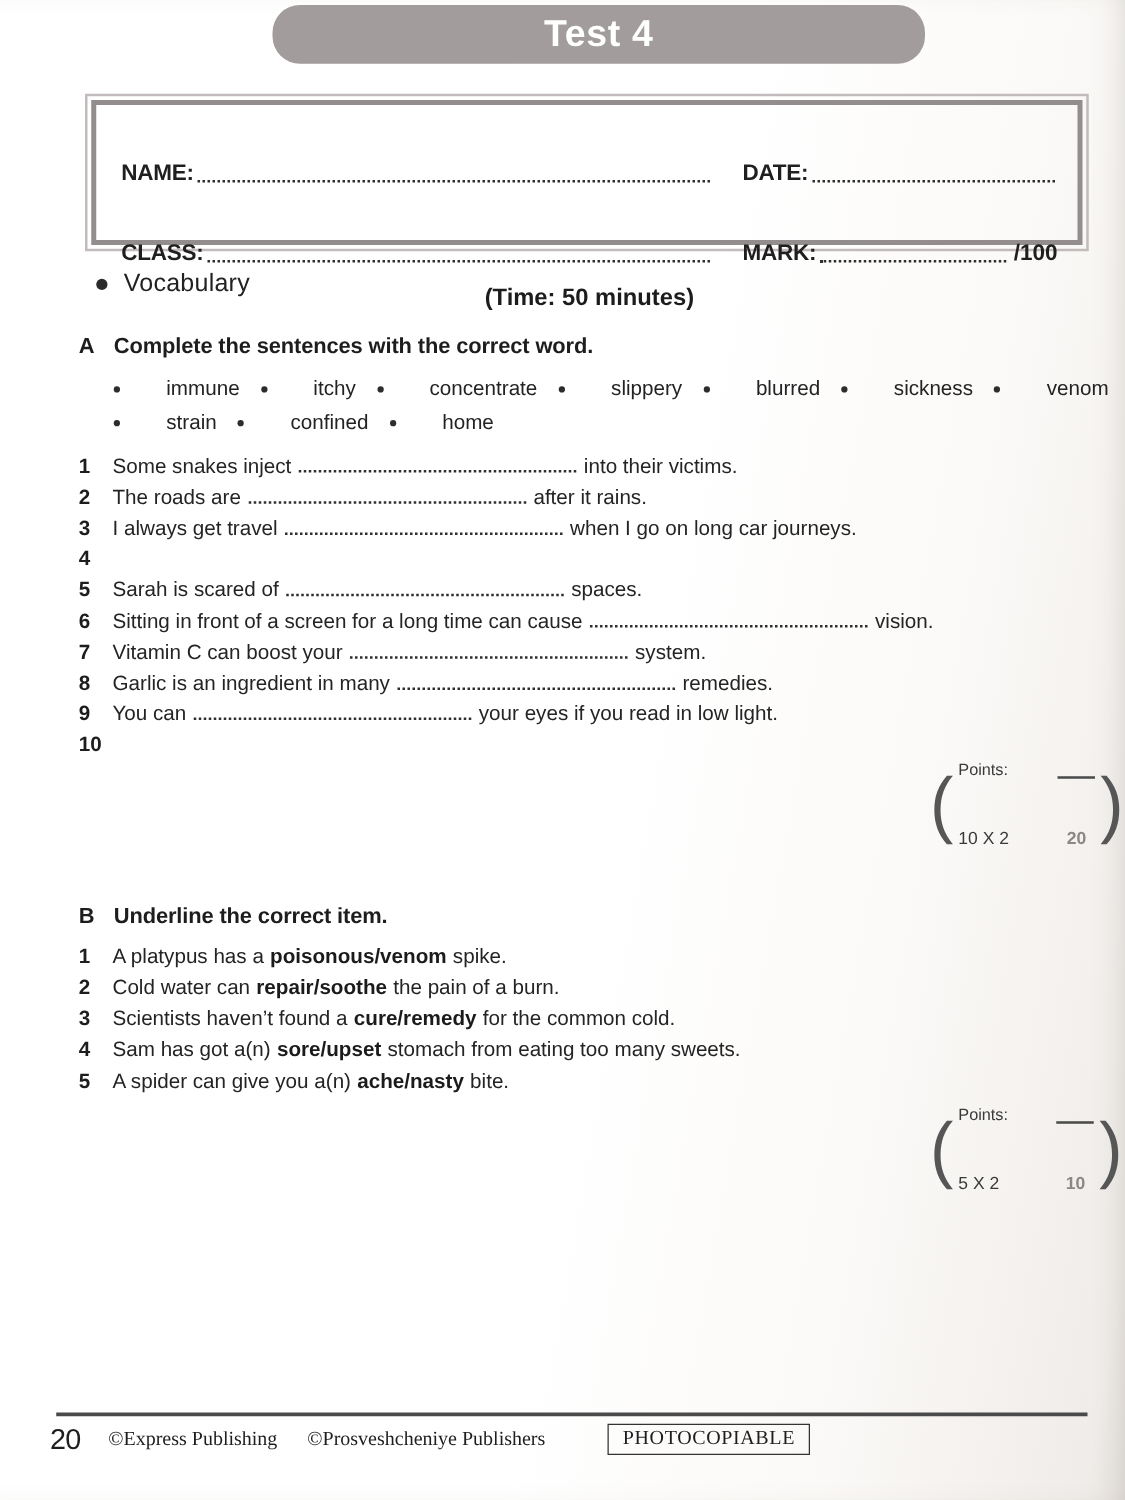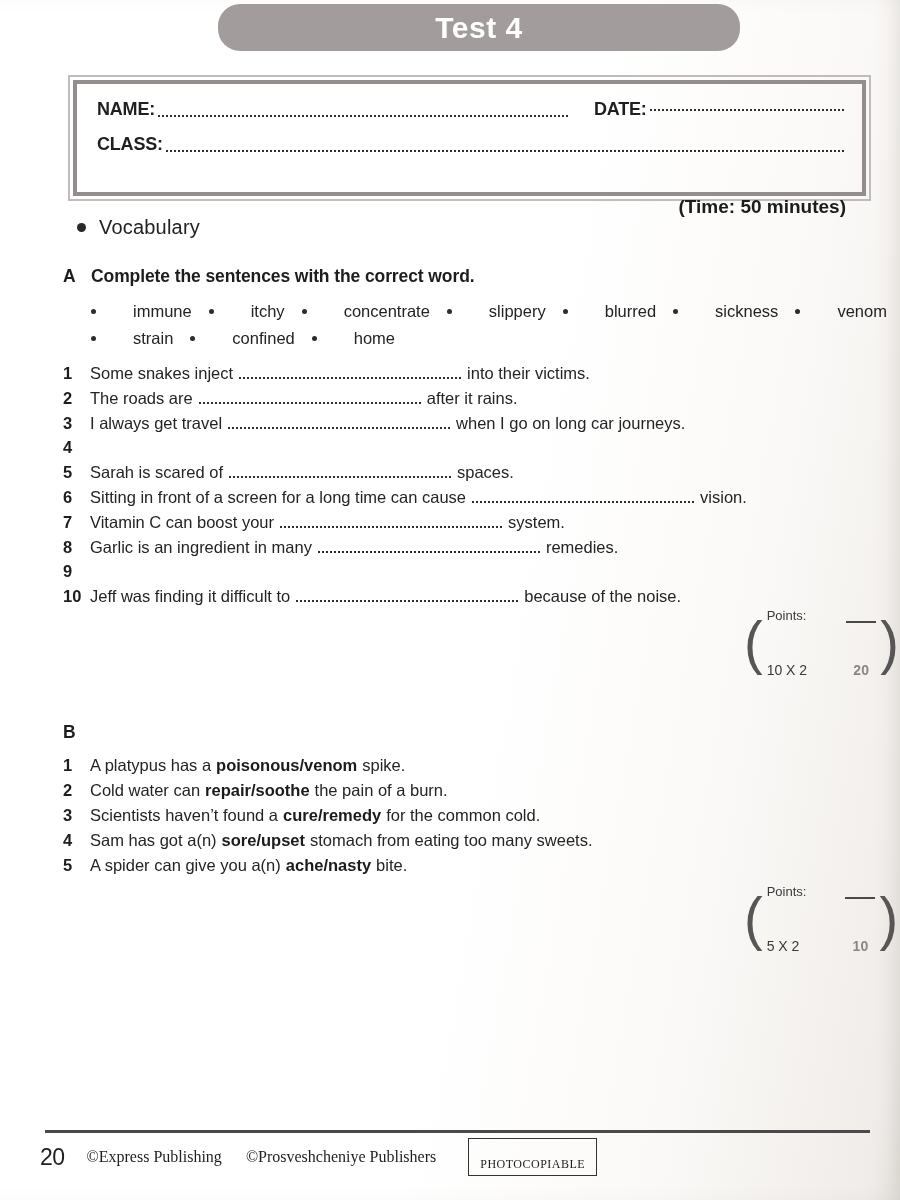--- a/index.html
+++ b/index.html
@@ -29,23 +29,23 @@
     position:absolute; left:68px; top:75px; width:803px; height:126px;
     border:2px solid #c2bbbb; padding:3px; background:transparent;
   }
   .head-box-inner {
     width:100%; height:100%; border:4px solid #948d8d;
     padding:16px 16px 8px 20px; display:flex; flex-direction:column;
   }
   .hb-row { display:flex; align-items:flex-end; margin-bottom:17px; }
   .hb-label { font-weight:bold; font-size:18px; line-height:1; letter-spacing:-.2px; color:#1f1f1f; white-space:nowrap; }
   .leader { flex:1 1 auto; border-bottom:2.5px dotted #2e2e2e; height:4px; margin:0 2px 1px 3px; }
-  .hb-right { display:flex; align-items:center; width:252px; margin-left:24px; flex:0 0 auto; }
+  .hb-right { display:flex; align-items:flex-end; width:252px; margin-left:24px; flex:0 0 auto;margin-top:29px; }
   .hb-mark-total { font-weight:bold; font-size:18px; line-height:1; margin-left:4px; color:#1f1f1f; white-space:nowrap; }
-  .hb-time-row { text-align:right; margin-top:26px; }
+  .hb-time-row { text-align:center; margin-top:0; }
   .hb-time { font-weight:bold; font-size:19px; color:#1c1c1c; }
 
   
   .vocab-heading { position:absolute; left:77px; top:216px; display:flex; align-items:center; }
   .vocab-heading .hdot {
     width:9px; height:9px; border-radius:50%; background:#2a2a2a; margin-right:13px; flex:0 0 auto;
   }
   .vocab-heading .htext { font-size:20px; color:#222; letter-spacing:.2px; }
 
   .ex-header { position:absolute; left:63px; display:flex; }
@@ -86,22 +86,22 @@
   .pline { width:30px; height:8px; border-bottom:2px solid #4a4a4a; justify-self:center; }
   .pformula { font-size:14px; color:#3a3a3a; white-space:nowrap; }
   .ptotal { font-size:14px; font-weight:bold; color:#8a8784; justify-self:center; }
 
   
   .footer-rule { position:absolute; left:45px; top:1130px; width:825px; height:2.5px; background:#4a4a4a; }
   .footer { position:absolute; left:40px; top:1138px; width:830px; display:flex; align-items:center; }
   .page-num { font-size:23px; color:#1e1e1e; margin-right:22px; letter-spacing:-.5px; }
   .copyright { font-family:"Liberation Serif", serif; font-size:16px; color:#1e1e1e; margin-right:24px; }
   .photocopiable-box {
-    border:1.5px solid #333; padding:18px 11px 3px; margin-left:8px;
-    font-family:"Liberation Serif", serif; font-size:12px; letter-spacing:.5px; color:#1e1e1e;
+    border:1.5px solid #333; padding:2px 11px 3px; margin-left:26px;
+    font-family:"Liberation Serif", serif; font-size:16px; letter-spacing:.5px; color:#1e1e1e;
   }
 </style>
 </head>
 <body>
 
 <div class="page">
 
   <div class="title-bar">
     <span class="title-text">Test 4</span>
   </div>
@@ -112,20 +112,25 @@
         <span class="hb-label">NAME:</span>
         <span class="leader"></span>
         <span class="hb-right">
           <span class="hb-label">DATE:</span>
           <span class="leader"></span>
         </span>
       </div>
       <div class="hb-row">
         <span class="hb-label">CLASS:</span>
         <span class="leader"></span>
+        <span class="hb-right">
+          <span class="hb-label">MARK:</span>
+          <span class="leader"></span>
+          <span class="hb-mark-total">/100</span>
+        </span>
       </div>
       <div class="hb-time-row">
         <span class="hb-time">(Time: 50 minutes)</span>
       </div>
     </div>
   </div>
 
   <div class="vocab-heading">
     <span class="hdot"></span>
     <span class="htext">Vocabulary</span>
@@ -210,40 +215,41 @@
     <div class="item">
         <span class="num">7</span>
         <span class="itext"><span>Vitamin C can boost your</span><span class="blank"></span><span>system.</span></span>
       </div>
     <div class="item">
         <span class="num">8</span>
         <span class="itext"><span>Garlic is an ingredient in many</span><span class="blank"></span><span>remedies.</span></span>
       </div>
     <div class="item">
         <span class="num">9</span>
+        <span class="itext"><span>You can</span><span class="blank"></span><span>your eyes if you read in low light.</span></span>
       </div>
     <div class="item">
         <span class="num">10</span>
-        <span class="itext"><span>Jeff was finding it difficult to</span><span class="blank"></span><span>because of the noise.</span></span>
       </div>
   </div>
 
   <div class="pbadge pbadge-a">
     <span class="paren paren-open"></span>
     <div class="pbody">
       <span class="plabel">Points:</span>
       <span class="pline"></span>
       <span class="pformula">10 X 2</span>
       <span class="ptotal">20</span>
     </div>
     <span class="paren paren-close"></span>
   </div>
 
   <div class="ex-header ex-b-header">
     <span class="ex-letter">B</span>
+    <span class="ex-instruction">Underline the correct item.</span>
   </div>
 
   <div class="items-b">
     <div class="item">
         <span class="num">1</span>
         <span class="itext"><span class="pre-b">A platypus has a</span><span class="choice">poisonous/venom</span><span class="post-b">spike.</span></span>
       </div>
     <div class="item">
         <span class="num">2</span>
         <span class="itext"><span class="pre-b">Cold water can</span><span class="choice">repair/soothe</span><span class="post-b">the pain of a burn.</span></span>

